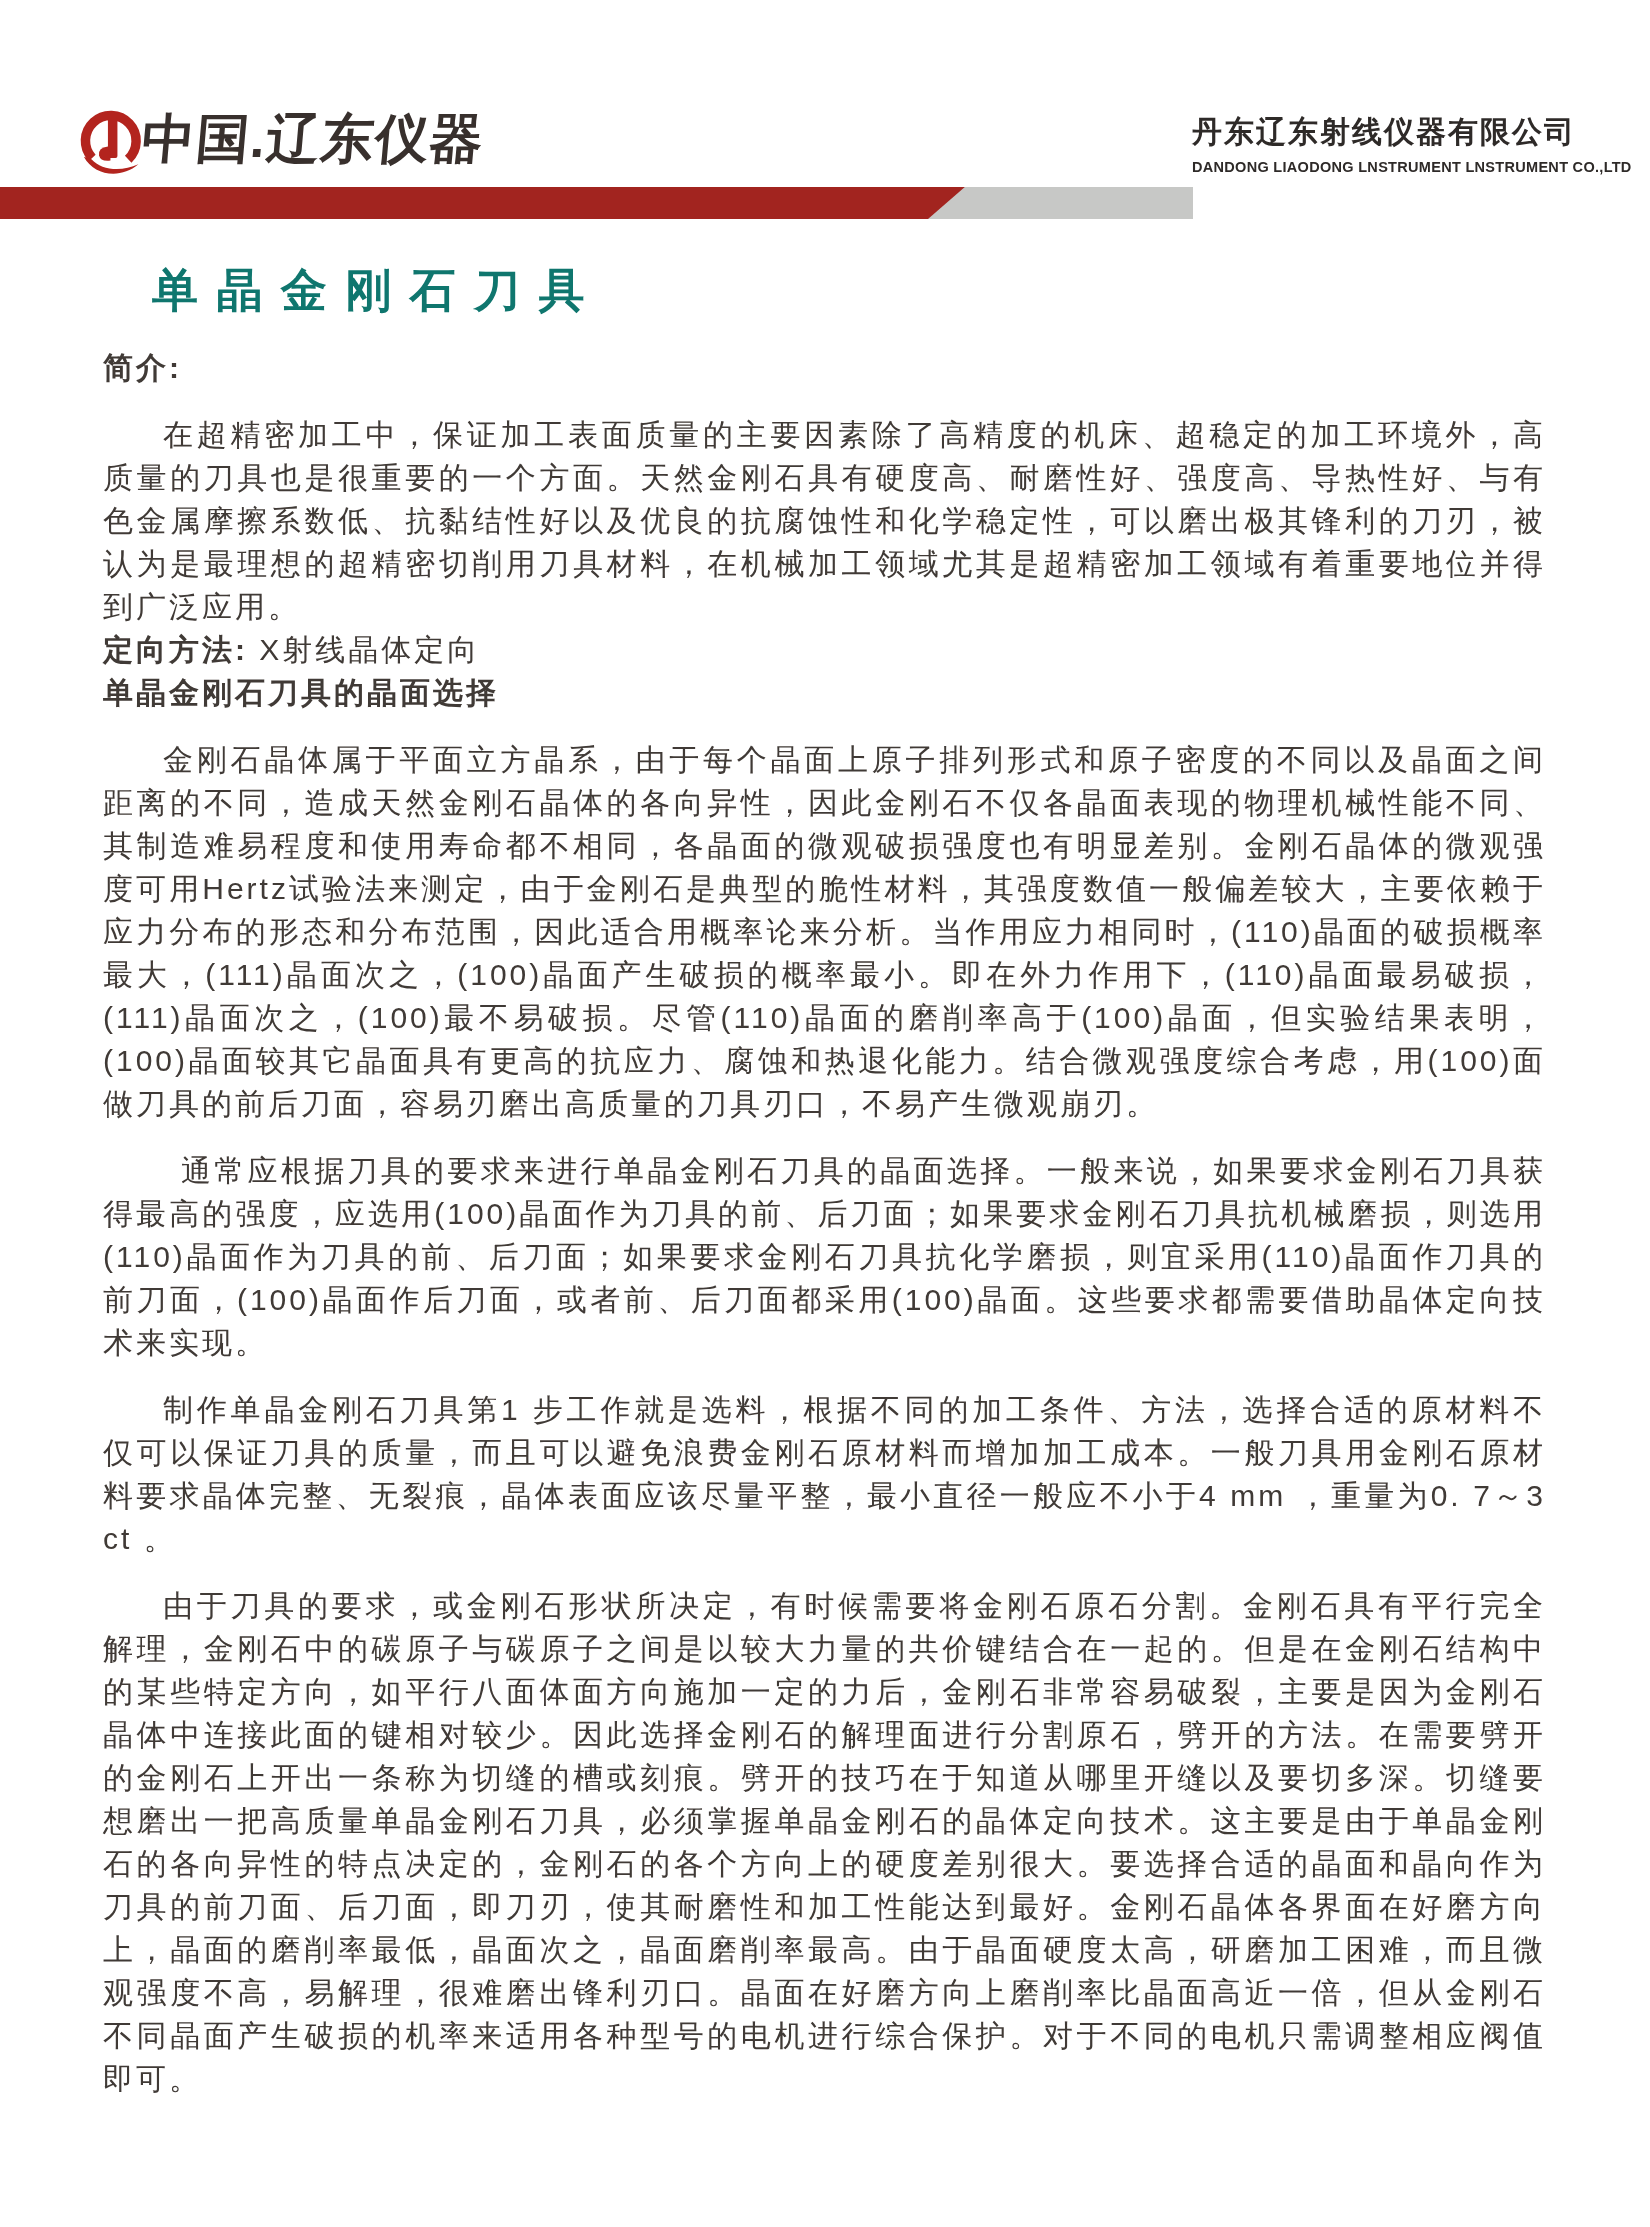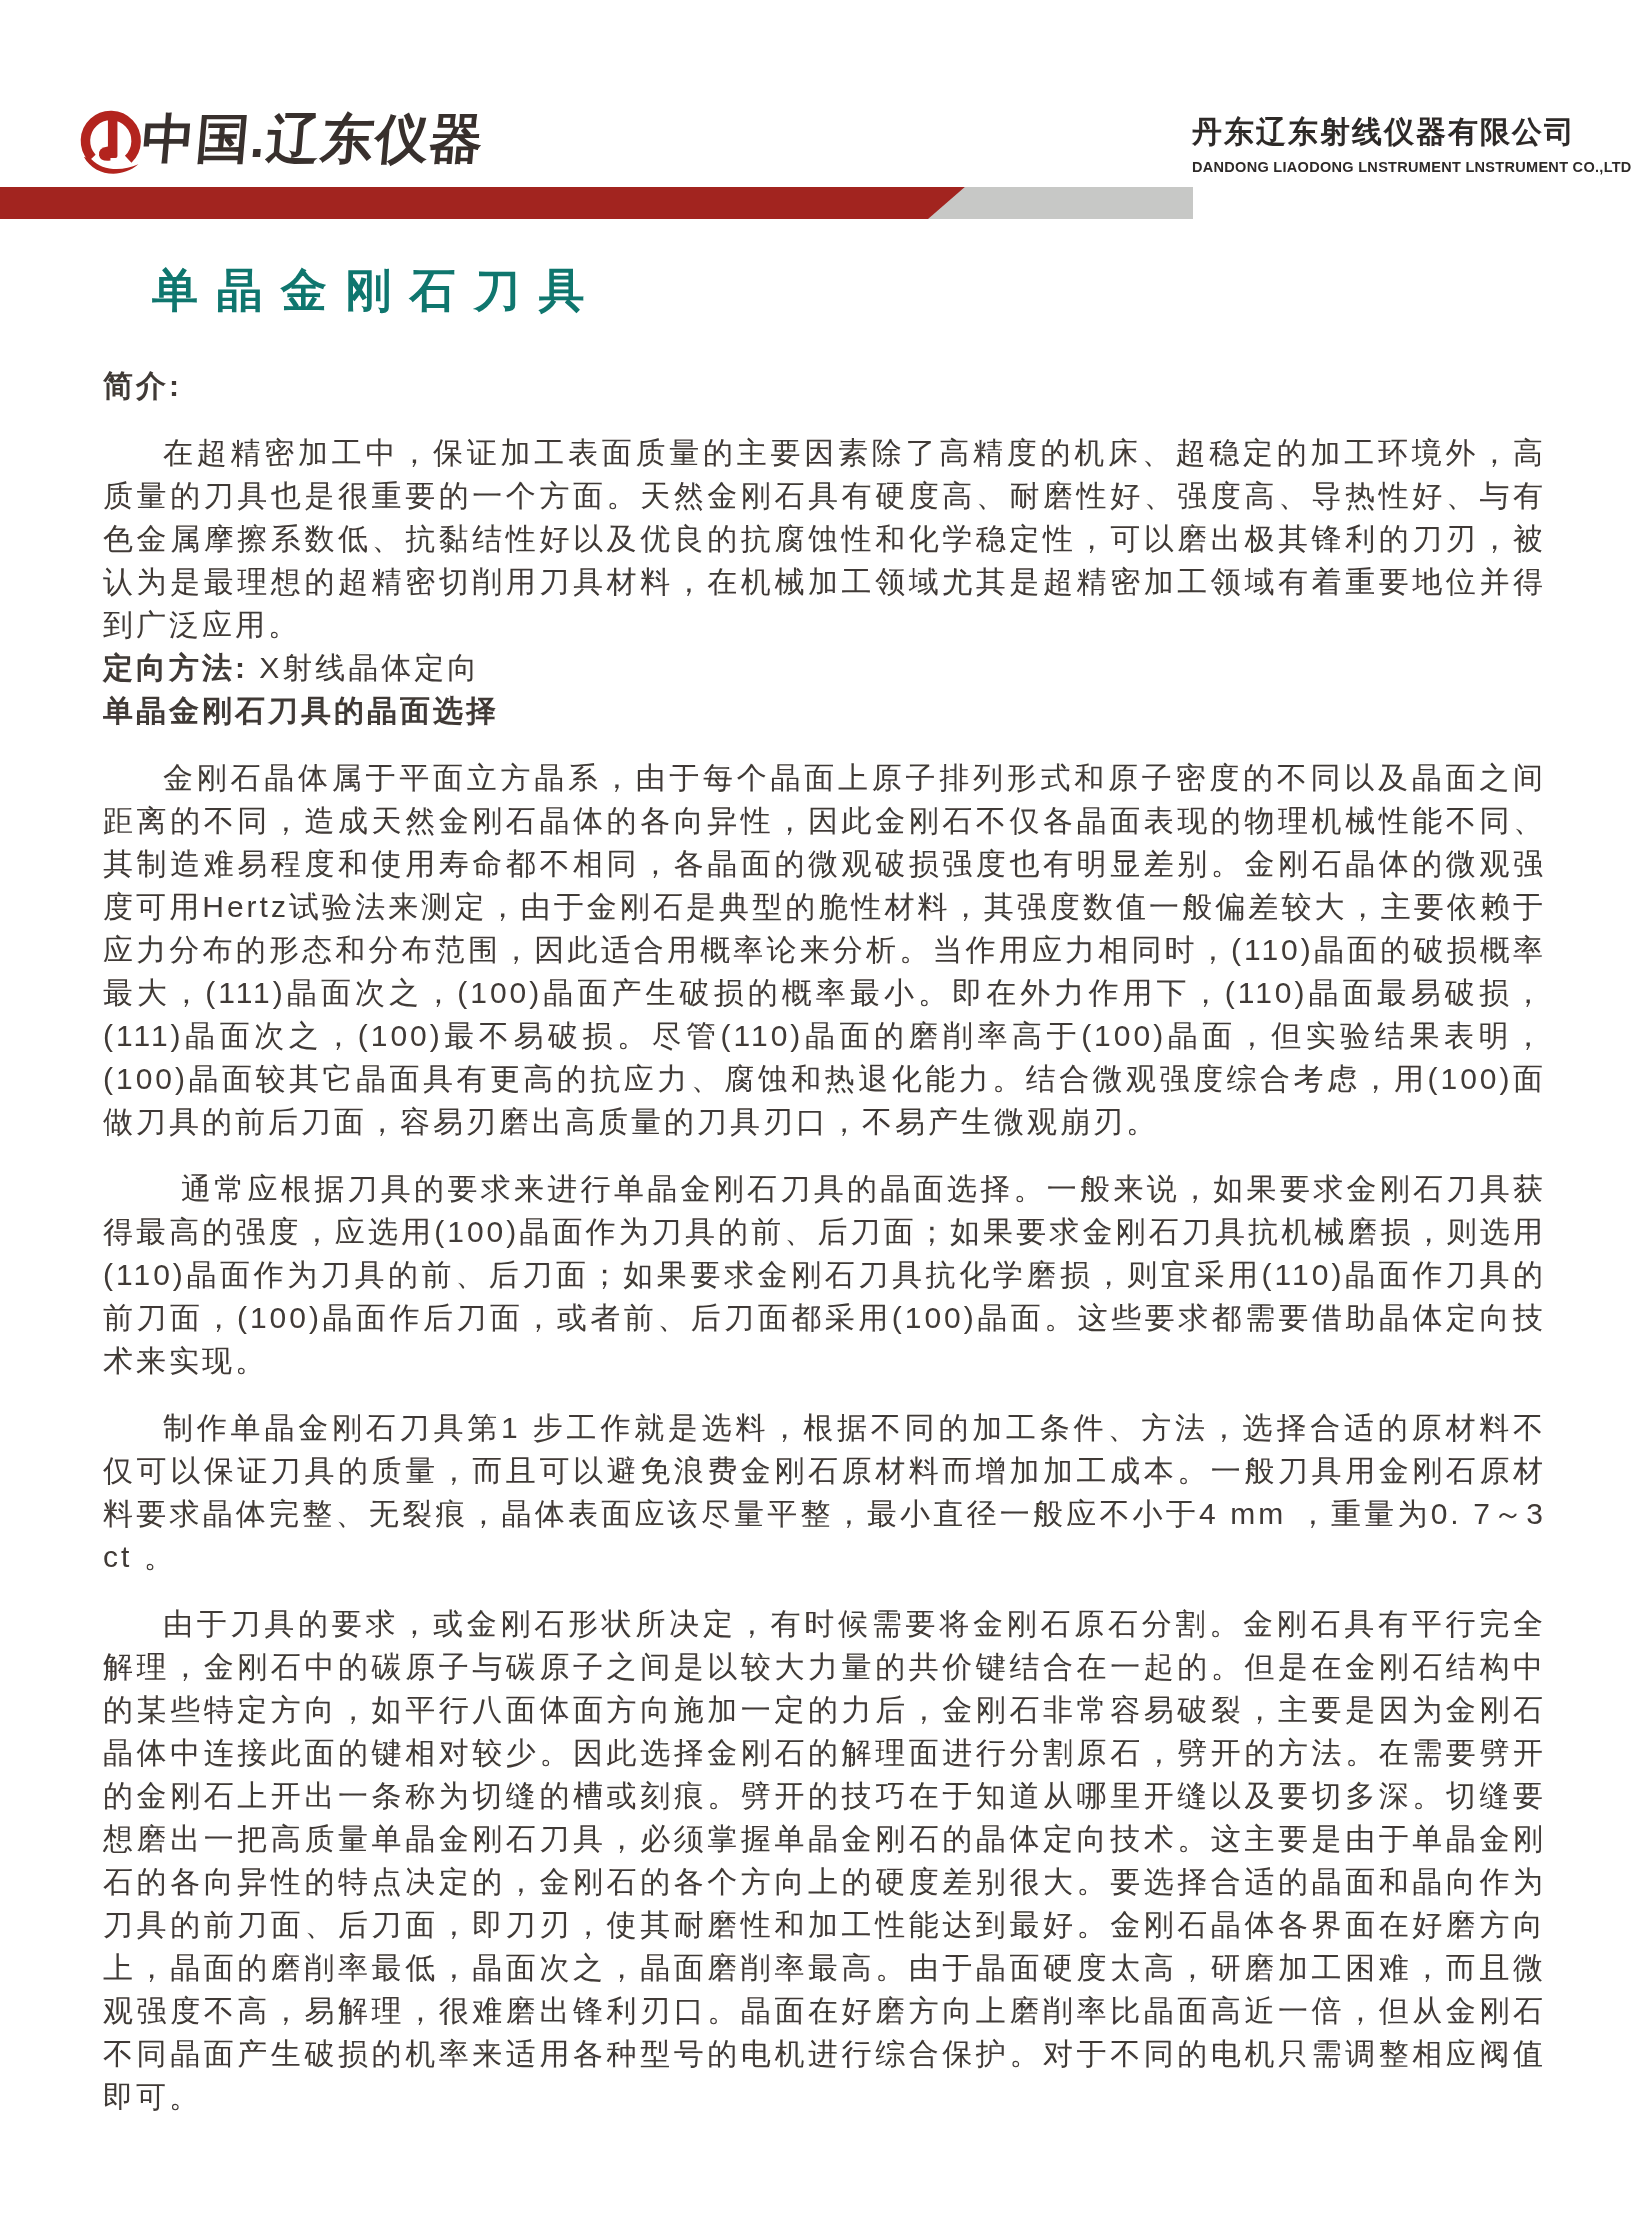--- a/index.html
+++ b/index.html
@@ -66,21 +66,21 @@
     left:152px; top:260px;
     font-size:46px;
     font-weight:bold;
     color:#0f766e;
     letter-spacing:18.4px;
     white-space:nowrap;
   }
   
   .content{
     position:absolute;
-    left:103px; top:364px;
+    left:103px; top:346px;
     width:1443px;
     font-size:30px;
     line-height:43px;
     letter-spacing:3px;
     color:#403a36;
     text-align:justify;
     text-align-last:left;
   }
   .content .heading{
     font-weight:bold;

